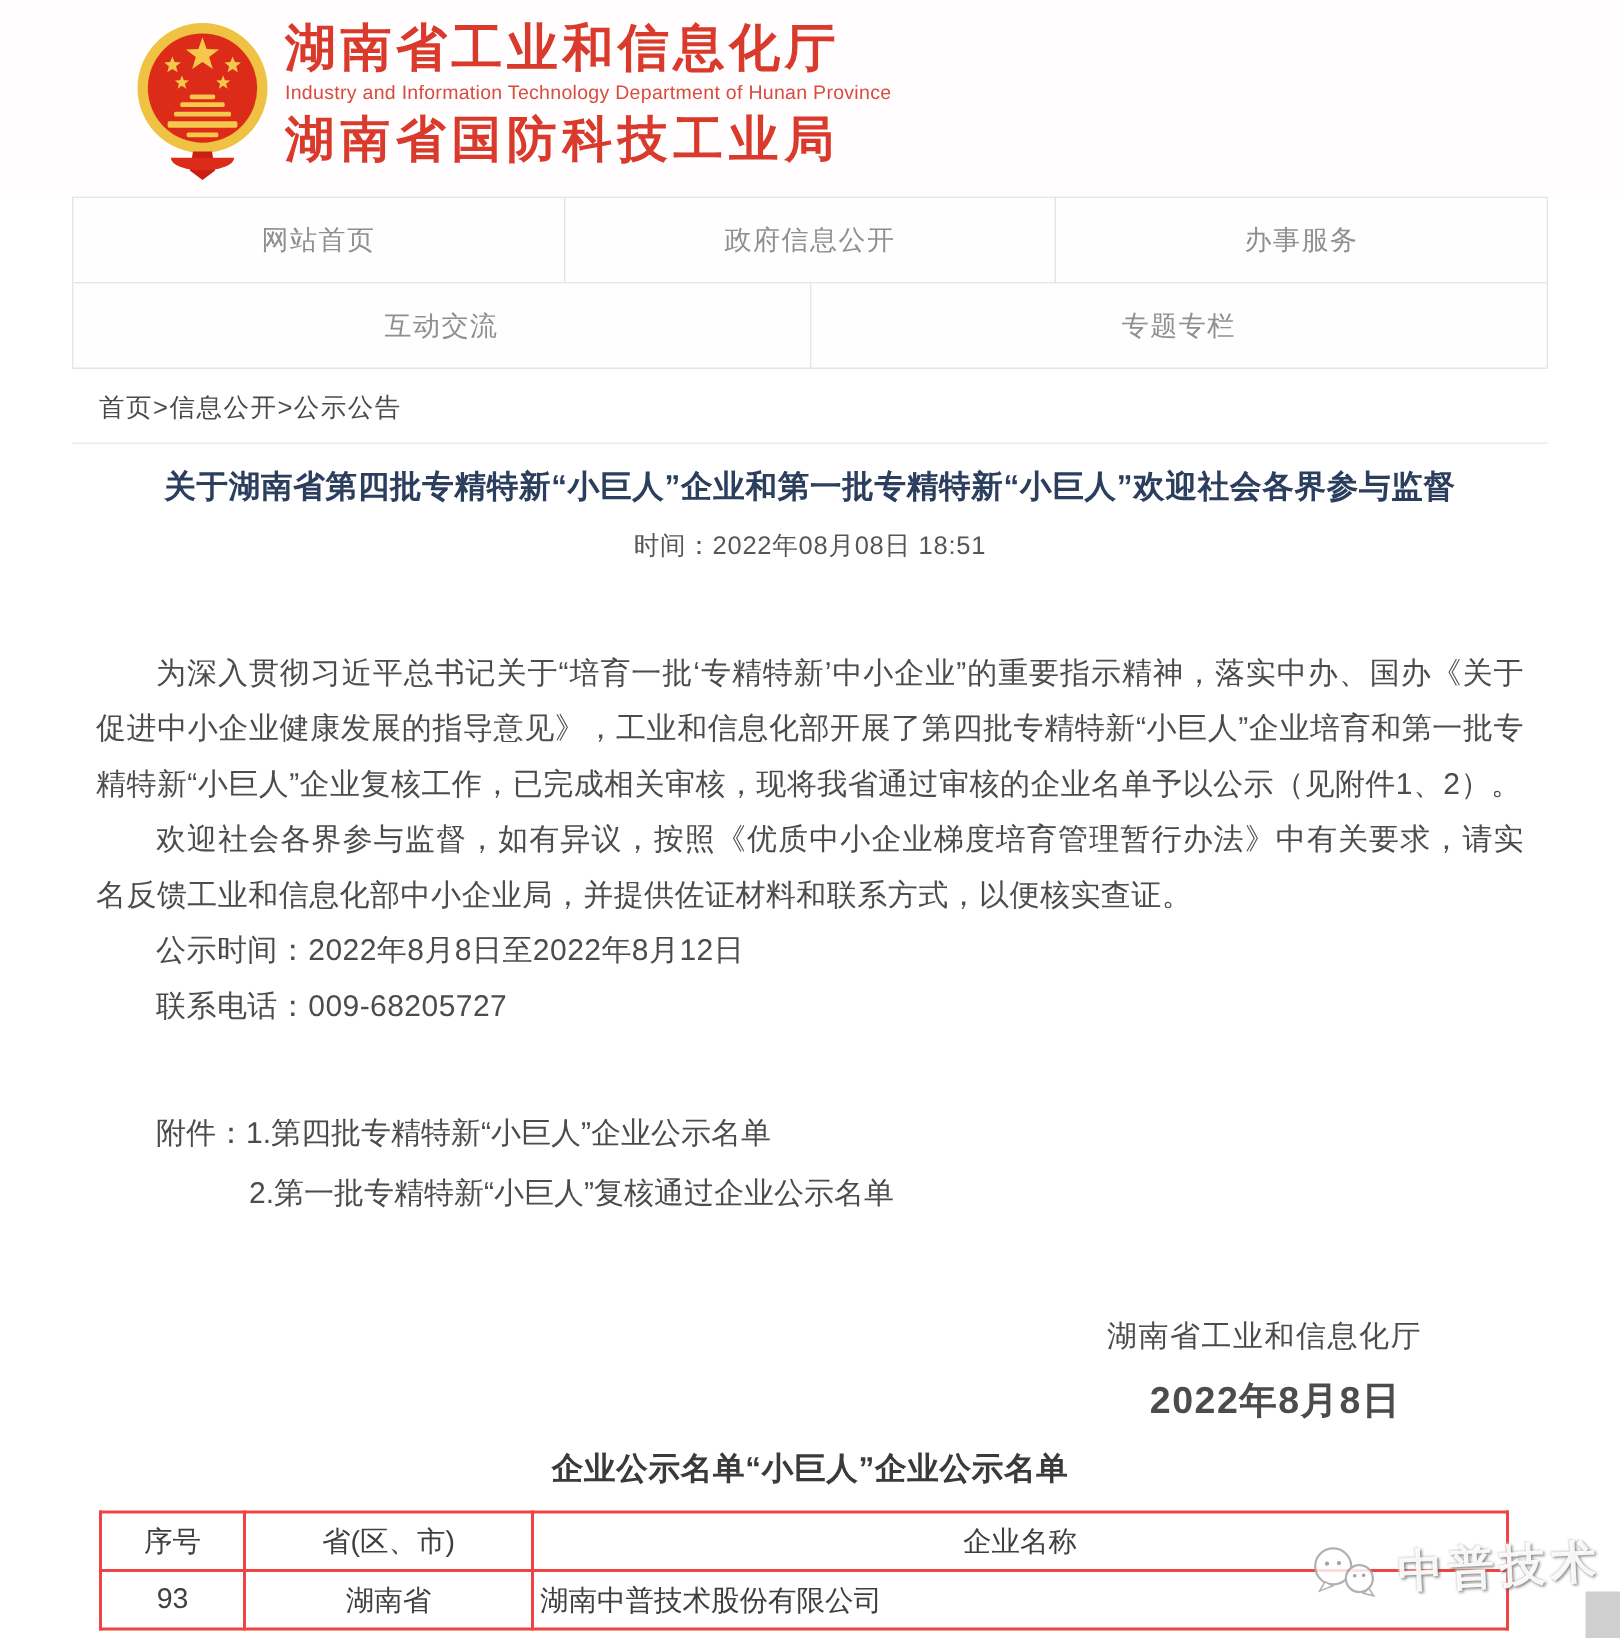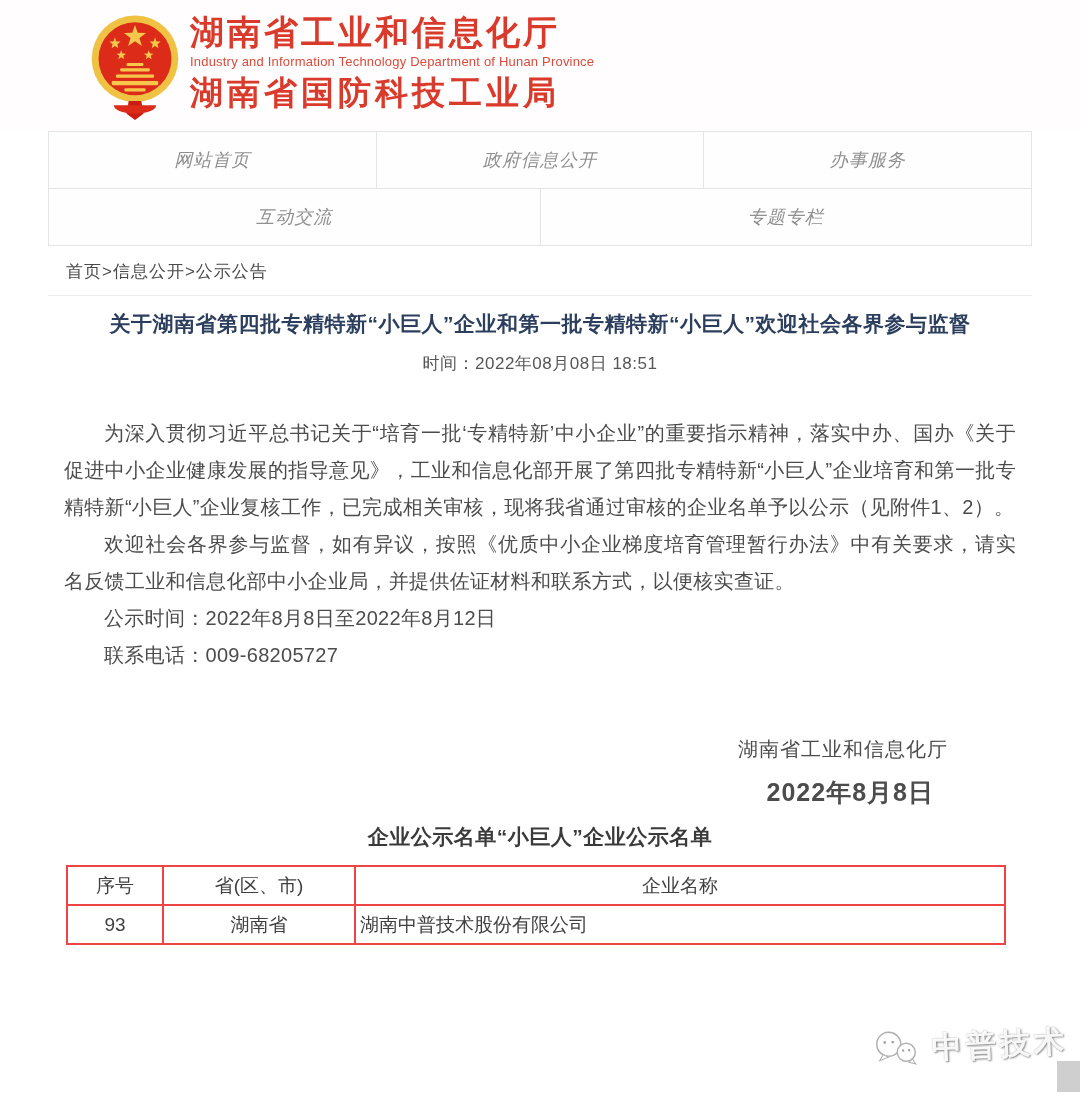--- a/index.html
+++ b/index.html
@@ -14,21 +14,21 @@
 
   
   .site-header { position: relative; height: 131px; background: #fffdfd; }
   .emblem { position: absolute; left: 82px; top: 8px; width: 106px; height: 112px; }
   .org-block { position: absolute; left: 190px; top: 12px; }
   .org-cn1 { font-size: 34px; font-weight: bold; color: #d93a2b; letter-spacing: 3px; line-height: 40px; }
   .org-en  { font-size: 13px; color: #d94b3c; letter-spacing: 0.2px; line-height: 18px; margin-top: 1px; }
   .org-cn2 { font-size: 33px; font-weight: bold; color: #d93a2b; letter-spacing: 4px; line-height: 40px; margin-top: 2px; }
 
   
-  .nav { margin: 0 48px; border: 1px solid #e4e4e4; border-bottom: none; font-style: italic; }
+  .nav { margin: 0 48px; border: 1px solid #e4e4e4; border-bottom: none; }
   .nav-row { display: flex; }
   .nav-cell {
     flex: 1; height: 57px; display: flex; align-items: center; justify-content: center;
     font-size: 18px; color: #8f8f8f; letter-spacing: 1px;
     border-right: 1px solid #e4e4e4; border-bottom: 1px solid #e4e4e4;
     background: #fefefe; cursor: pointer;
   }
   .nav-cell:last-child { border-right: none; }
 
   
@@ -42,21 +42,21 @@
   .article-title {
     margin-top: 14px; text-align: center;
     font-size: 21px; font-weight: bold; color: #2c3e5d; letter-spacing: 0.5px;
   }
   .article-time {
     margin-top: 14px; text-align: center;
     font-size: 17px; color: #565656; letter-spacing: 0.5px;
   }
 
   
-  .article-body { margin: 40px 64px 0 64px; color: #4c4c4c; }
+  .article-body { margin: 56px 64px 0 64px; color: #4c4c4c; }
   .para {
     font-size: 20px; line-height: 37px; text-align: justify;
     text-indent: 2em; letter-spacing: 0.3px;
   }
   .meta-line { font-size: 20px; line-height: 37px; text-indent: 2em; letter-spacing: 0.3px; }
   .attachments { margin-top: 46px; font-size: 20px; line-height: 40px; }
   .attach-line1 { text-indent: 2em; }
   .attach-line2 { padding-left: calc(2em + 3.1em); }
 
   .signature { margin: 60px 68px 0 0; text-align: right; color: #4c4c4c; }
@@ -145,20 +145,24 @@
 
   <div class="article-title">关于湖南省第四批专精特新“小巨人”企业和第一批专精特新“小巨人”欢迎社会各界参与监督</div>
   <div class="article-time">时间：2022年08月08日 18:51</div>
 
   <div class="article-body">
     <p class="para">为深入贯彻习近平总书记关于“培育一批‘专精特新’中小企业”的重要指示精神，落实中办、国办《关于促进中小企业健康发展的指导意见》，工业和信息化部开展了第四批专精特新“小巨人”企业培育和第一批专精特新“小巨人”企业复核工作，已完成相关审核，现将我省通过审核的企业名单予以公示（见附件1、2）。</p>
     <p class="para">欢迎社会各界参与监督，如有异议，按照《优质中小企业梯度培育管理暂行办法》中有关要求，请实名反馈工业和信息化部中小企业局，并提供佐证材料和联系方式，以便核实查证。</p>
     <p class="meta-line">公示时间：2022年8月8日至2022年8月12日</p>
     <p class="meta-line">联系电话：009-68205727</p>
 
+    <div class="attachments">
+      <div class="attach-line1">附件：1.第四批专精特新“小巨人”企业公示名单</div>
+      <div class="attach-line2">2.第一批专精特新“小巨人”复核通过企业公示名单</div>
+    </div>
 
     <div class="signature">
       <div class="sig-org">湖南省工业和信息化厅</div>
       <div class="sig-date">2022年8月8日</div>
     </div>
   </div>
 
   <div class="table-title">企业公示名单“小巨人”企业公示名单</div>
 
   <table class="list-table">

